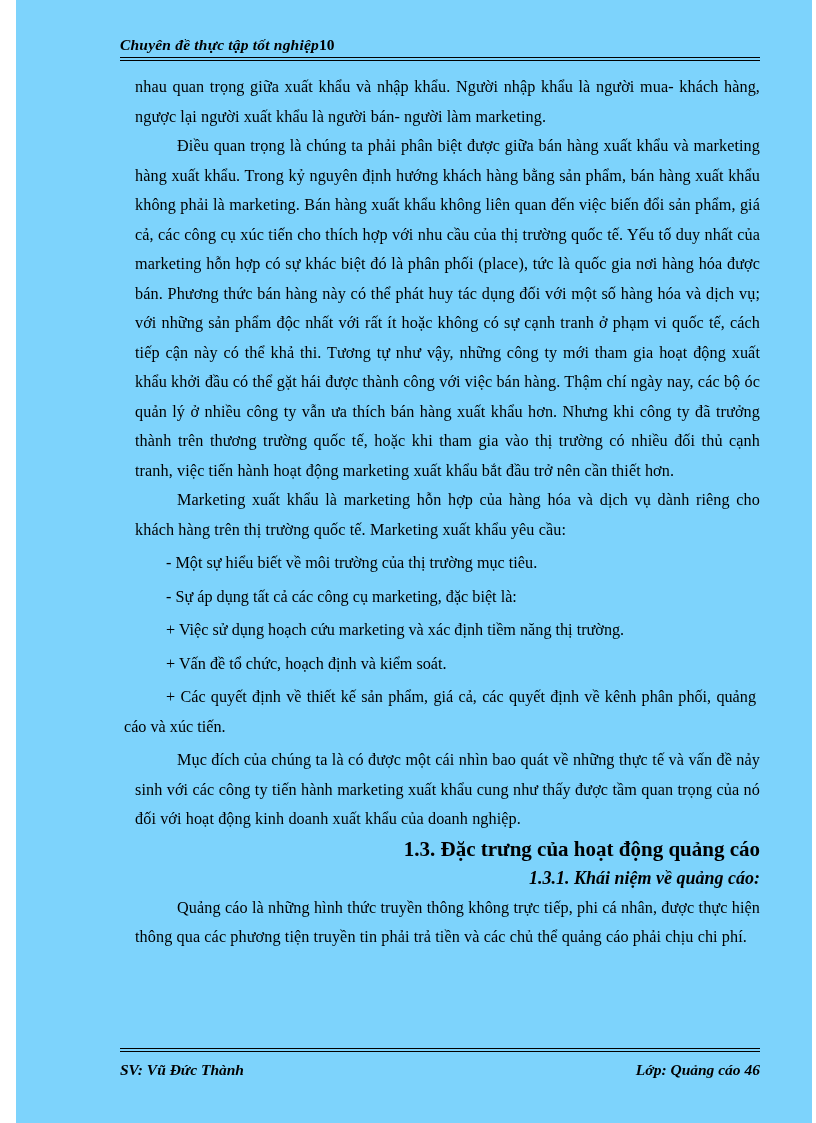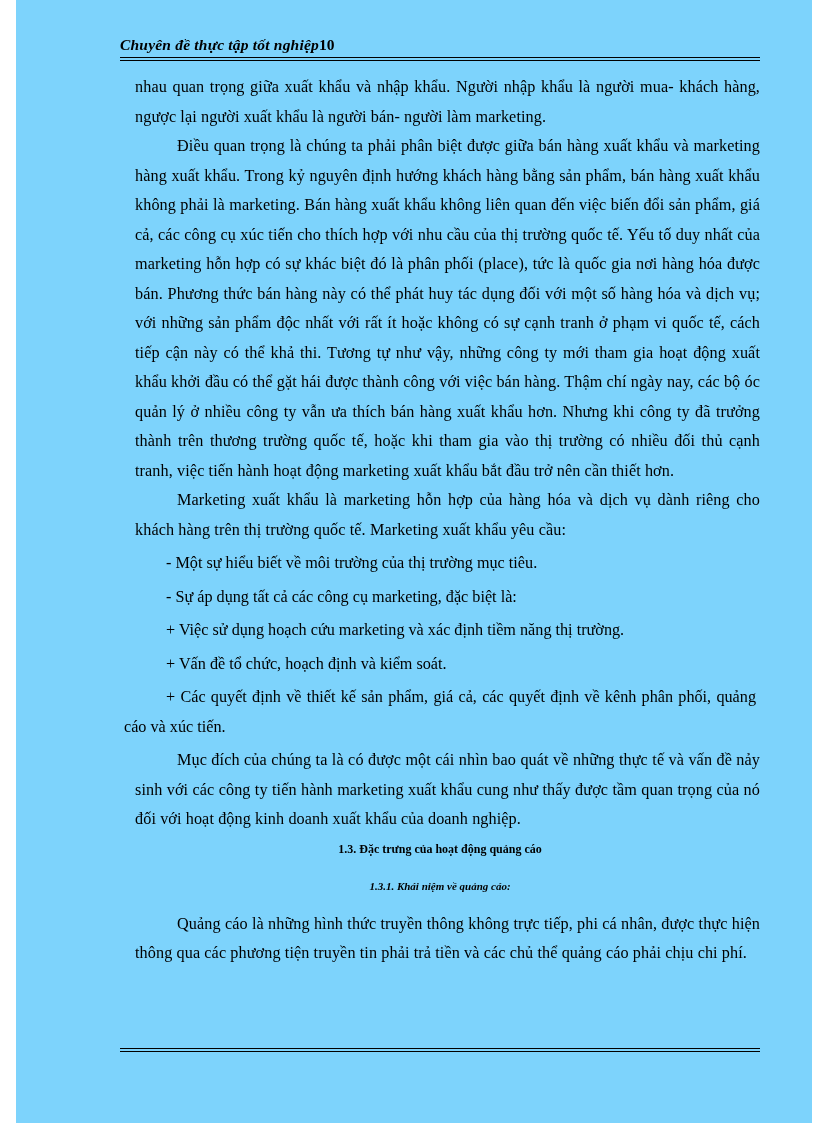--- a/index.html
+++ b/index.html
@@ -76,32 +76,32 @@
   }
   p.item {
     margin: 4px;
     font-size: 16.2px;
     line-height: 29.5px;
     text-align: justify;
     text-indent: 42px;
   }
   h3.heading {
     margin: 0;
-    font-size: 12px;
+    font-size: 21px;
     line-height: 29.5px;
     font-weight: bold;
-    text-align: center;
+    text-align: right;
   }
   h4.subheading {
-    margin: 8px;
-    font-size: 11px;
+    margin: 0;
+    font-size: 18px;
     line-height: 29.5px;
     font-weight: bold;
     font-style: italic;
-    text-align: center;
+    text-align: right;
   }
 
   
   .footer {
     position: absolute;
     left: 104px;
     top: 1048px;
     width: 640px;
   }
   .footer-row {
@@ -144,15 +144,19 @@
 
     <h3 class="heading">1.3. Đặc trưng của hoạt động quảng cáo</h3>
     <h4 class="subheading">1.3.1. Khái niệm về quảng cáo:</h4>
 
     <p class="body indent">Quảng cáo là những hình thức truyền thông không trực tiếp, phi cá nhân, được thực hiện thông qua các phương tiện truyền tin phải trả tiền và các chủ thể quảng cáo phải chịu chi phí.</p>
 
   </div>
 
   <div class="footer">
     <div class="rule-double-bottom"></div>
+    <div class="footer-row">
+      <div class="footer-left">SV: Vũ Đức Thành</div>
+      <div class="footer-right">Lớp: Quảng cáo 46</div>
+    </div>
   </div>
 
 </div>
 
 </body></html>

